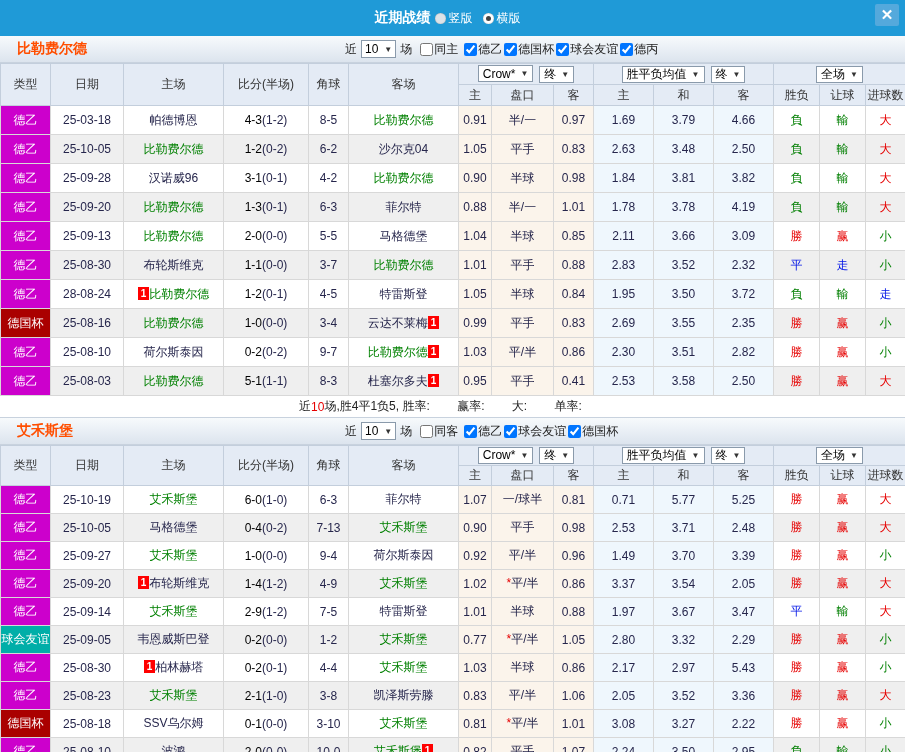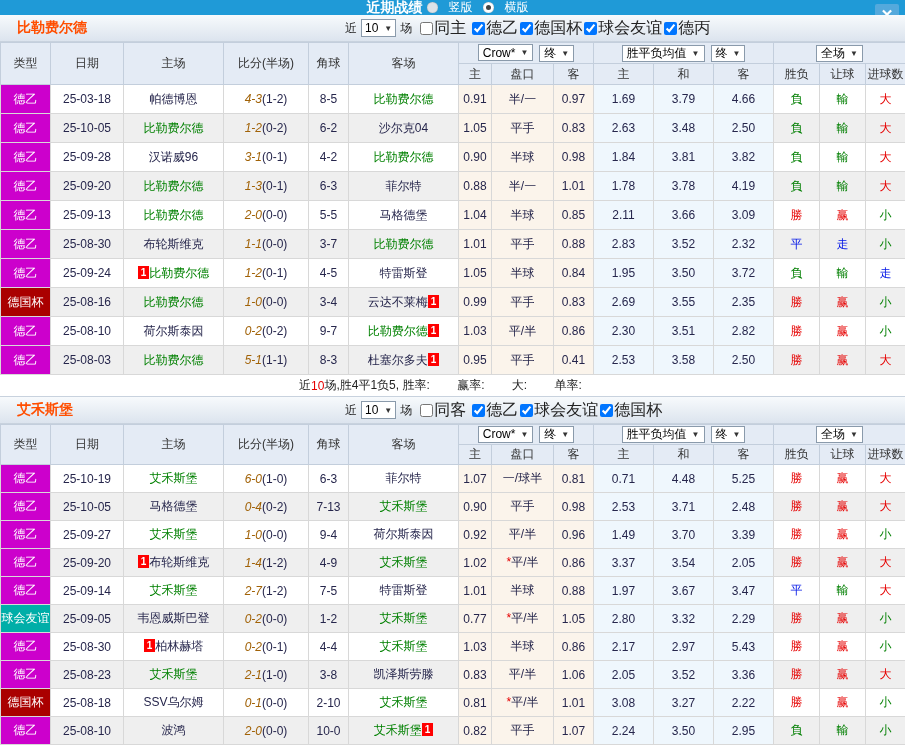--- a/index.html
+++ b/index.html
@@ -1,63 +1,63 @@
 <!DOCTYPE html>
 <html><head>
 <meta charset="utf-8">
 <style>
   * { margin:0; padding:0; box-sizing:border-box; }
   html,body { width:905px; height:752px; overflow:hidden; background:#fff;
     font-family:"Liberation Sans", sans-serif; }
   .app { width:905px; height:752px; overflow:hidden; position:relative; background:#fff; }
 
   
-  .titlebar { height:15px; background:#1F9AD7; display:flex; align-items:center; justify-content:center; position:relative; }
+  .titlebar { height:36px; background:#1F9AD7; display:flex; align-items:center; justify-content:center; position:relative; }
   .titlebar .ttl { color:#fff; font-size:14px; font-weight:bold; }
   .radio-group { display:flex; align-items:center; margin-left:4px; }
-  .radio-opt { display:flex; align-items:center; margin-right:10px; cursor:pointer;gap:8px; }
+  .radio-opt { display:flex; align-items:center; margin-right:10px; cursor:pointer; }
   .rad { width:11px; height:11px; border-radius:50%; background:#DDE3E8; display:inline-block; margin-right:3px; position:relative; box-shadow:inset 0 0 1px #888; }
   .rad.on { background:#fff; }
   .rad.on::after { content:''; position:absolute; left:3px; top:3px; width:5px; height:5px; border-radius:50%; background:#444; }
   .radio-opt .rlbl { color:#fff; font-size:12px; }
   .close-btn { position:absolute; right:6px; top:4px; width:24px; height:22px; background:#54A9DC; border-radius:2px;
     color:#fff; font-size:15px; font-weight:bold; text-align:center; line-height:22px; cursor:pointer; }
 
   
   .filterbar { height:27px; background:linear-gradient(#F7FAFC,#DCE4EE); border-bottom:1px solid #C8D2DE; position:relative; display:flex; align-items:center; }
   .filterbar.fb2 { height:28px; border-top:1px solid #C8D2DE; }
   .team { color:#FF4E00; font-size:14px; font-weight:bold; margin-left:17px; }
   .controls { position:absolute; left:345px; display:flex; align-items:center; font-size:12px; color:#222; }
   .selbox { display:inline-flex; align-items:center; background:#fff; border:1px solid #8A9AAB; padding:0 3px; height:18px; margin:0 4px; font-size:12px; color:#000; cursor:pointer; }
   .selbox .arr { font-size:8px; margin-left:6px; color:#333; }
   .cbs { display:flex; align-items:center; margin-left:8px; }
   .cb-item { display:flex; align-items:center; margin-right:2px; }
   .cb-item input { width:13px; height:13px; margin:0 1px 0 0; }
-  .cb-item .cb-lbl { font-size:16px; color:#222; }
+  .cb-item .cb-lbl { font-size:12px; color:#222; }
   .cb-item.first { margin-right:6px; }
 
   
   table { border-collapse:collapse; width:905px; table-layout:fixed; }
   thead th { background:#E4EBF5; border:1px solid #C3CEDC; font-weight:normal; font-size:12px; color:#333; padding:0; }
   .t1 thead tr { height:21px; }
   .t2 thead tr { height:20px; }
   thead .dd { display:inline-flex; align-items:center; background:#fff; border:1px solid #8A9AAB; height:17px; padding:0 4px; margin:0 3px; font-size:12px; color:#000; cursor:pointer; }
   thead .dd .arr { font-size:8px; margin-left:5px; color:#333; }
   tbody td { border:1px solid #D8D8D8; text-align:center; font-size:12px; color:#26264C; padding:0; overflow:hidden; white-space:nowrap; }
   .t1 tbody tr { height:29px; }
   .t2 tbody tr { height:28px; }
   tbody tr:nth-child(even) td { background:#EFEFEF; }
   tbody td.cream { background:#FBF4EB !important; }
   tbody td.pale  { background:#EFF7FD !important; }
   td.league { color:#fff !important; }
   td.league.l2 { background:#CC00CC !important; }
   td.league.cup { background:#AA0000 !important; }
   td.league.friendly { background:#00AEA8 !important; }
   .hl { color:#008000; }
-  .score { color:#a16207;font-style:italic; }
+  .score { color:#000000; }
   .half { color:#26264C; }
   .c-red { color:#E60000; }
   .c-green { color:#007F00; }
   .c-blue { color:#0014E6; }
   .badge { display:inline-block; background:#FF0000; color:#fff; font-size:10px; font-weight:bold; line-height:13px; padding:0 3px; vertical-align:1px; }
   .star { color:#E60000; }
 
   
   .summary { height:21px; display:flex; align-items:center; justify-content:center; font-size:12px; color:#222; background:#fff; }
   .summary span { white-space:pre; }
@@ -279,21 +279,21 @@
             <td class="cream">0.88</td>
             <td class="pale">2.83</td>
             <td class="pale">3.52</td>
             <td class="pale">2.32</td>
             <td class="c-blue">平</td>
             <td class="c-blue">走</td>
             <td class="c-green">小</td>
           </tr>
           <tr>
             <td class="league l2">德乙</td>
-            <td>25-09-24</td>
+            <td>28-08-24</td>
             <td><span class="badge">1</span><span class="hl">比勒费尔德</span></td>
             <td><span class="score">1-2</span><span class="half">(0-1)</span></td>
             <td>4-5</td>
             <td><span>特雷斯登</span></td>
             <td class="cream">1.05</td>
             <td class="cream"><span>半球</span></td>
             <td class="cream">0.84</td>
             <td class="pale">1.95</td>
             <td class="pale">3.50</td>
             <td class="pale">3.72</td>
@@ -466,21 +466,21 @@
             <td class="league l2">德乙</td>
             <td>25-10-19</td>
             <td><span class="hl">艾禾斯堡</span></td>
             <td><span class="score">6-0</span><span class="half">(1-0)</span></td>
             <td>6-3</td>
             <td><span>菲尔特</span></td>
             <td class="cream">1.07</td>
             <td class="cream"><span>一/球半</span></td>
             <td class="cream">0.81</td>
             <td class="pale">0.71</td>
-            <td class="pale">4.48</td>
+            <td class="pale">5.77</td>
             <td class="pale">5.25</td>
             <td class="c-red">勝</td>
             <td class="c-red">赢</td>
             <td class="c-red">大</td>
           </tr>
           <tr>
             <td class="league l2">德乙</td>
             <td>25-10-05</td>
             <td><span>马格德堡</span></td>
             <td><span class="score">0-4</span><span class="half">(0-2)</span></td>
@@ -527,21 +527,21 @@
             <td class="pale">3.54</td>
             <td class="pale">2.05</td>
             <td class="c-red">勝</td>
             <td class="c-red">赢</td>
             <td class="c-red">大</td>
           </tr>
           <tr>
             <td class="league l2">德乙</td>
             <td>25-09-14</td>
             <td><span class="hl">艾禾斯堡</span></td>
-            <td><span class="score">2-7</span><span class="half">(1-2)</span></td>
+            <td><span class="score">2-9</span><span class="half">(1-2)</span></td>
             <td>7-5</td>
             <td><span>特雷斯登</span></td>
             <td class="cream">1.01</td>
             <td class="cream"><span>半球</span></td>
             <td class="cream">0.88</td>
             <td class="pale">1.97</td>
             <td class="pale">3.67</td>
             <td class="pale">3.47</td>
             <td class="c-blue">平</td>
             <td class="c-green">輸</td>
@@ -596,21 +596,21 @@
             <td class="pale">3.36</td>
             <td class="c-red">勝</td>
             <td class="c-red">赢</td>
             <td class="c-red">大</td>
           </tr>
           <tr>
             <td class="league cup">德国杯</td>
             <td>25-08-18</td>
             <td><span>SSV乌尔姆</span></td>
             <td><span class="score">0-1</span><span class="half">(0-0)</span></td>
-            <td>2-10</td>
+            <td>3-10</td>
             <td><span class="hl">艾禾斯堡</span></td>
             <td class="cream">0.81</td>
             <td class="cream"><span class="star">*</span><span>平/半</span></td>
             <td class="cream">1.01</td>
             <td class="pale">3.08</td>
             <td class="pale">3.27</td>
             <td class="pale">2.22</td>
             <td class="c-red">勝</td>
             <td class="c-red">赢</td>
             <td class="c-green">小</td>

